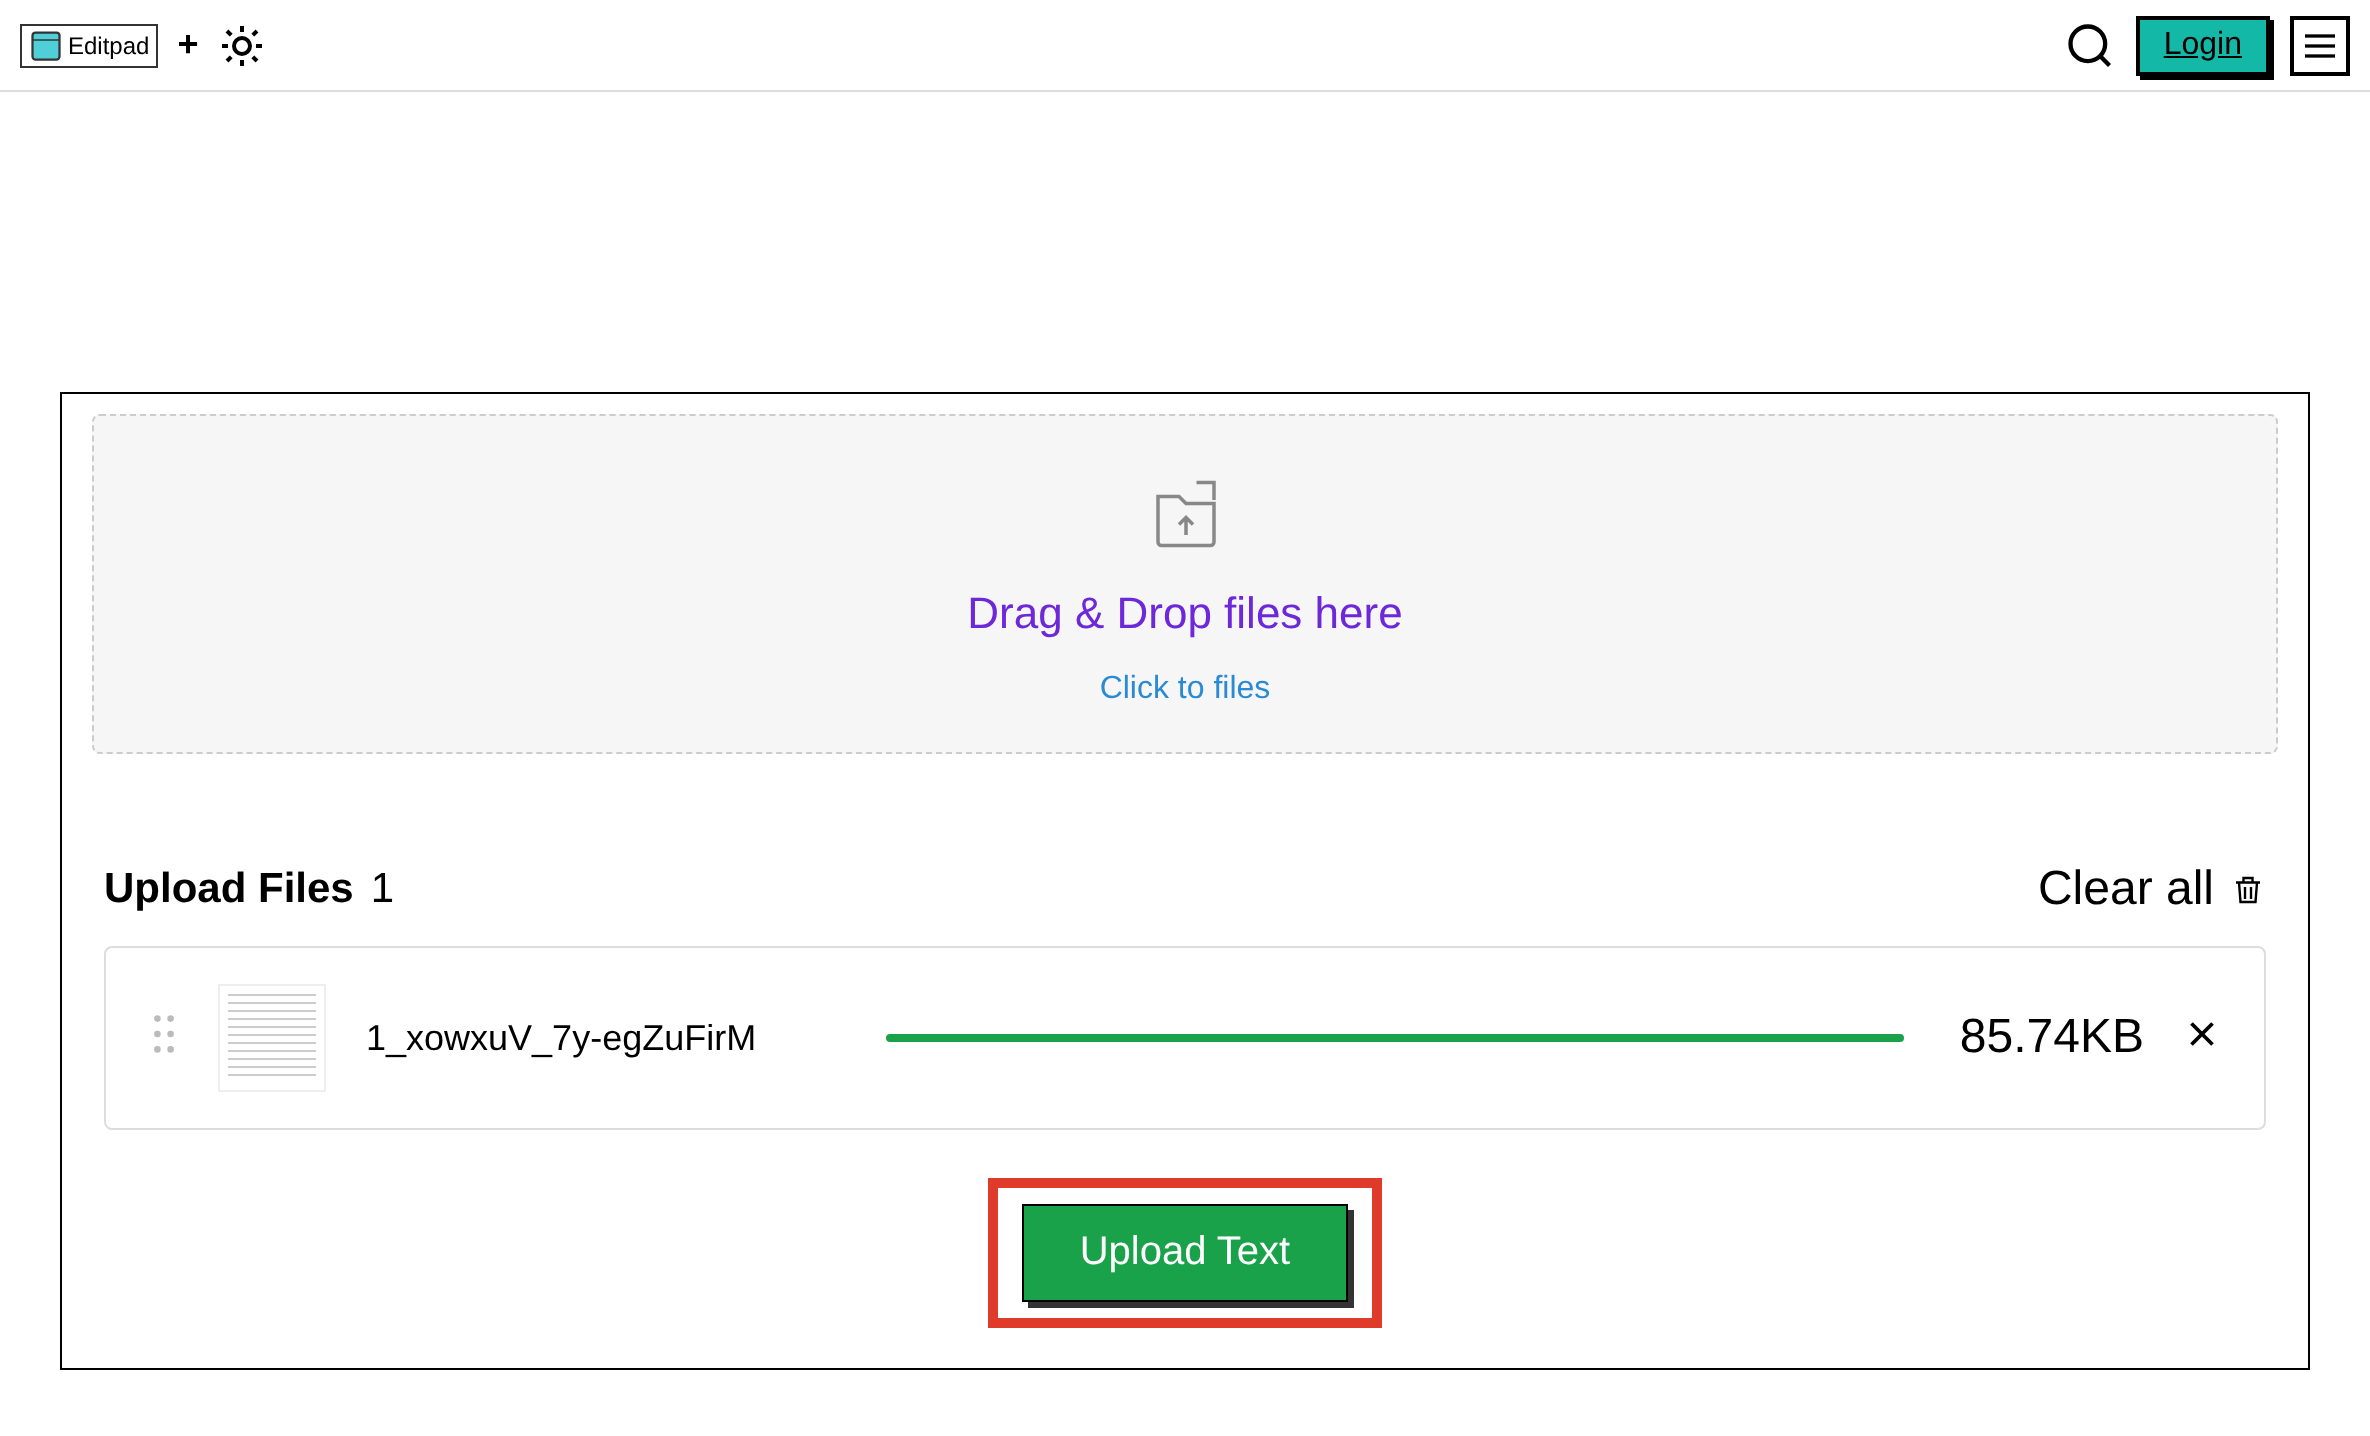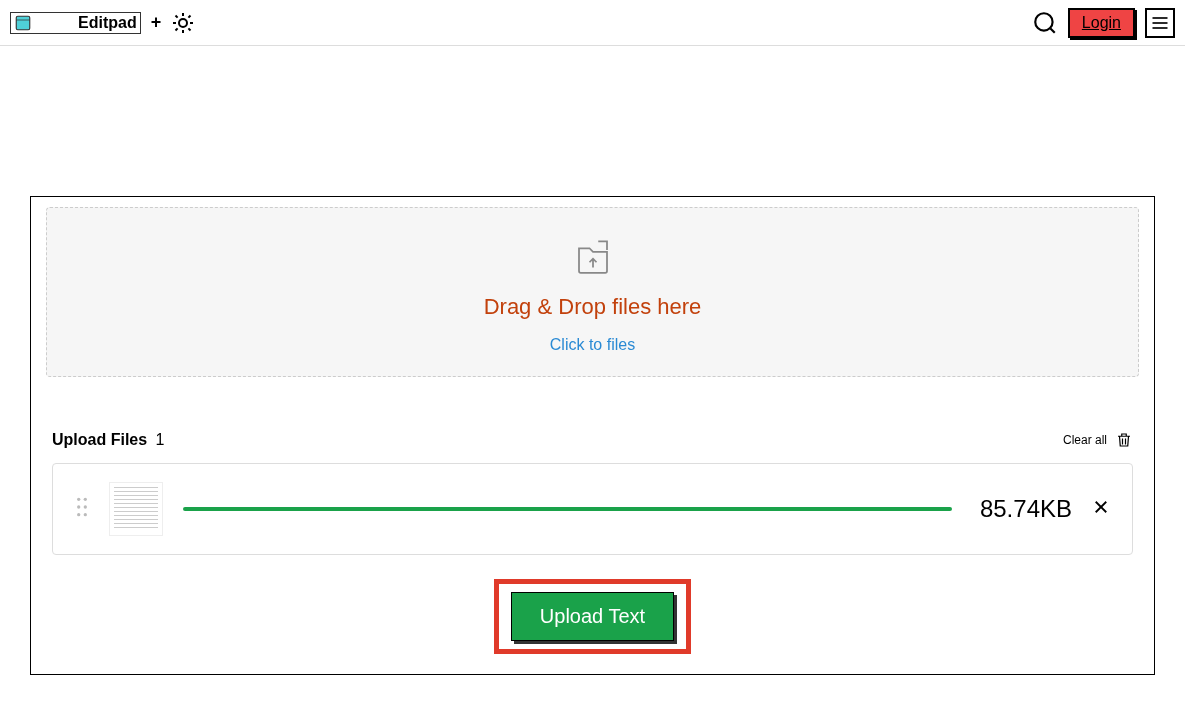--- a/index.html
+++ b/index.html
@@ -3,41 +3,41 @@
 <meta charset="utf-8">
 <style>
   * { box-sizing: border-box; margin: 0; padding: 0; }
   body { font-family: Arial, Helvetica, sans-serif; background:#fff; color:#000; width:1185px; height:718px; overflow:hidden; }
 
   
   .header { display:flex; align-items:center; justify-content:space-between; padding:6px 10px; border-bottom:1px solid #ddd; height:46px; }
   .header-left { display:flex; align-items:center; gap:10px; }
   .logo-wrap { display:flex; align-items:center; gap:2px; border:1px solid #333; padding:1px 3px; }
   .logo-icon { width:18px; height:18px; }
-  .logo-text { font-size:16px; font-weight:700;margin-left:44px; }
+  .logo-text { font-size:12px; font-weight:400; }
   .plus-icon { font-size:18px; font-weight:bold; }
   .theme-icon { width:24px; height:24px; }
   .header-right { display:flex; align-items:center; gap:10px; }
   .search-icon { width:26px; height:26px; cursor:pointer; }
-  .login-btn { background:#ef4444; border:2px solid #000; padding:4px 12px; font-size:16px; text-decoration:underline; cursor:pointer; box-shadow:2px 2px 0 #000; }
+  .login-btn { background:#14b8a6; border:2px solid #000; padding:4px 12px; font-size:16px; text-decoration:underline; cursor:pointer; box-shadow:2px 2px 0 #000; }
   .menu-btn { width:30px; height:30px; border:2px solid #000; display:flex; align-items:center; justify-content:center; cursor:pointer; background:#fff; }
   .menu-btn svg { width:20px; height:20px; }
 
   
   .panel { margin:150px 30px 0 30px; border:1px solid #000; padding:10px 15px 20px 15px; }
 
   .dropzone { background:#f6f6f6; border:1px dashed #ccc; border-radius:4px; padding:28px 0 22px 0; display:flex; flex-direction:column; align-items:center; gap:16px; }
   .dropzone-icon { width:42px; height:42px; color:#888; }
-  .drop-text { color:#c2410c; font-size:22px; }
+  .drop-text { color:#6d28d9; font-size:22px; }
   .browse-link { color:#2a8ad4; font-size:16px; cursor:pointer; }
 
   .files-header { display:flex; align-items:center; justify-content:space-between; margin:54px 6px 14px 6px; }
-  .files-title { font-size:16px; font-weight:bold; }
+  .files-title { font-size:21px; font-weight:bold; }
   .files-count { font-weight:normal; margin-left:4px; }
-  .clear-wrap { display:flex; align-items:center; gap:8px; font-size:12px; cursor:pointer; }
+  .clear-wrap { display:flex; align-items:center; gap:8px; font-size:24px; cursor:pointer; }
   .trash-icon { width:18px; height:18px; }
 
   .file-row { border:1px solid #ddd; border-radius:4px; padding:18px 22px; display:flex; align-items:center; gap:20px; margin:0 6px; }
   .drag-handle { color:#bbb; cursor:grab; }
   .drag-handle svg { width:14px; height:22px; }
   .thumb { width:54px; height:54px; background:#fff; border:1px solid #eee; position:relative; overflow:hidden; }
   .thumb::after { content:""; position:absolute; inset:4px; background:repeating-linear-gradient(#999 0 1px, transparent 1px 4px); opacity:0.5; }
   .file-name { font-size:18px; flex:0 0 240px; }
   .progress { flex:1; height:4px; background:#1aa24a; border-radius:2px; }
   .file-size { font-size:24px; width:100px; text-align:right; }
@@ -121,20 +121,21 @@
       <svg viewBox="0 0 10 20" fill="#bbb">
           <circle cx="2" cy="3" r="1.5"></circle>
           <circle cx="8" cy="3" r="1.5"></circle>
           <circle cx="2" cy="10" r="1.5"></circle>
           <circle cx="8" cy="10" r="1.5"></circle>
           <circle cx="2" cy="17" r="1.5"></circle>
           <circle cx="8" cy="17" r="1.5"></circle>
         </svg>
     </span>
     <div class="thumb"></div>
+    <div class="file-name">1_xowxuV_7y-egZuFirM</div>
     <div class="progress"></div>
     <div class="file-size">85.74KB</div>
     <span class="remove-btn">
       <svg viewBox="0 0 24 24" stroke="#000" stroke-width="2.5">
           <line x1="5" y1="5" x2="19" y2="19"></line>
           <line x1="19" y1="5" x2="5" y2="19"></line>
         </svg>
     </span>
   </div>
 

